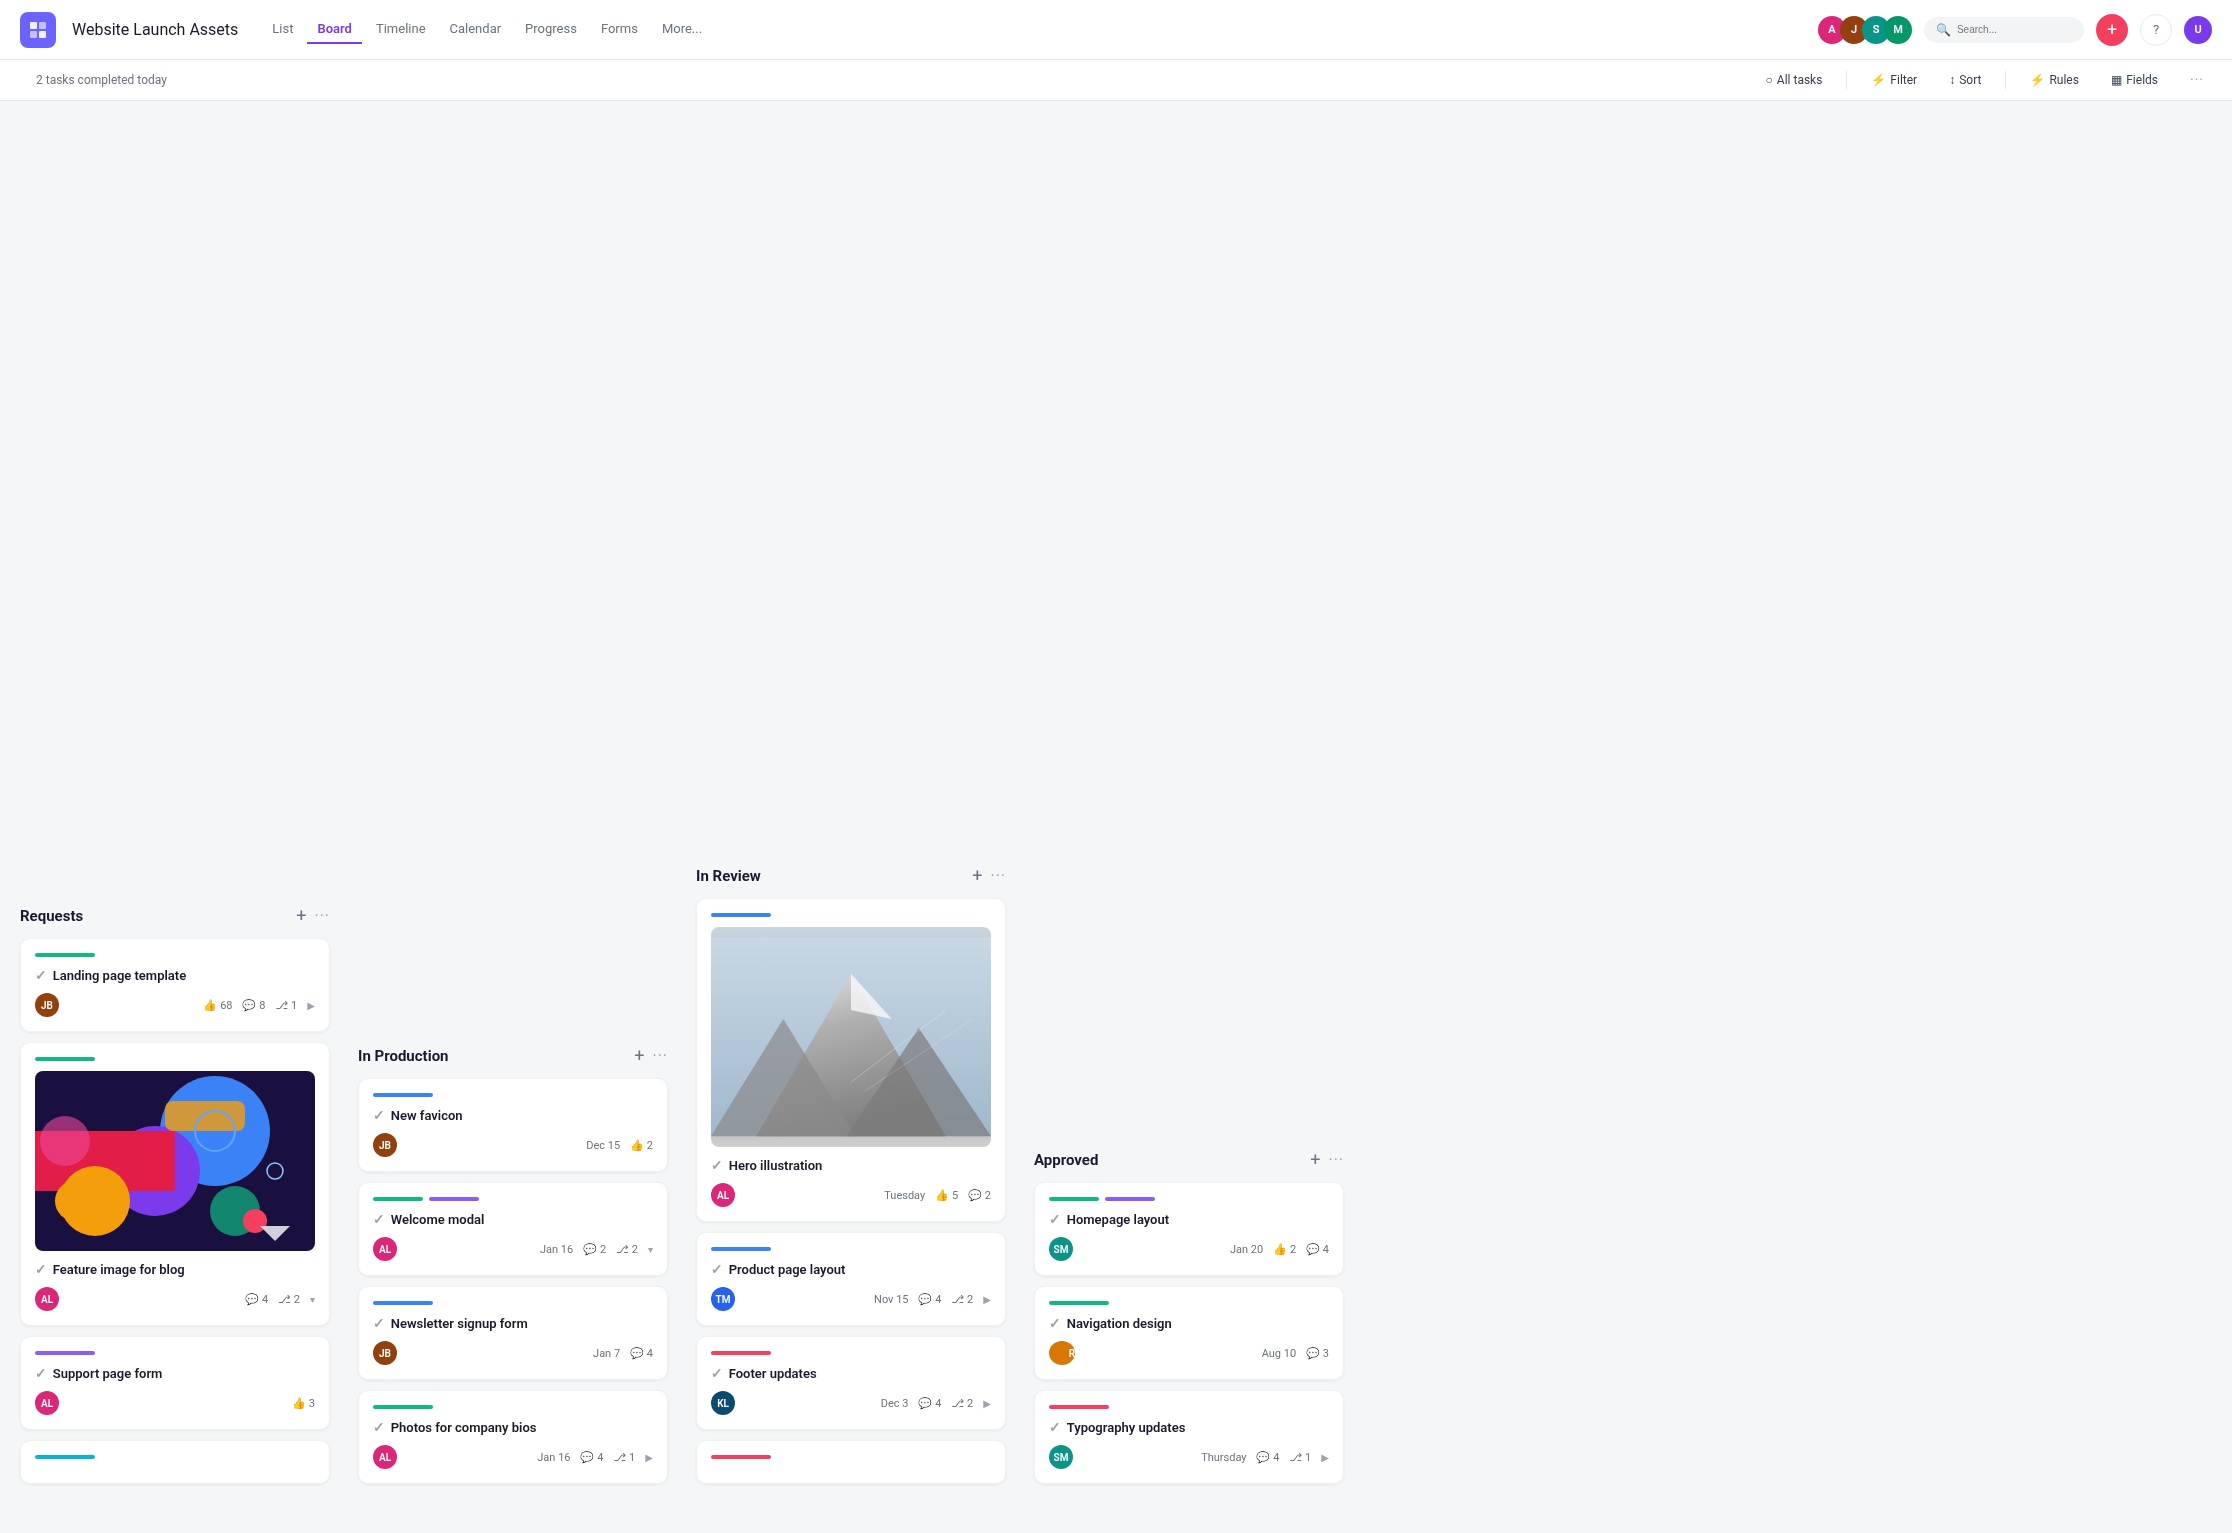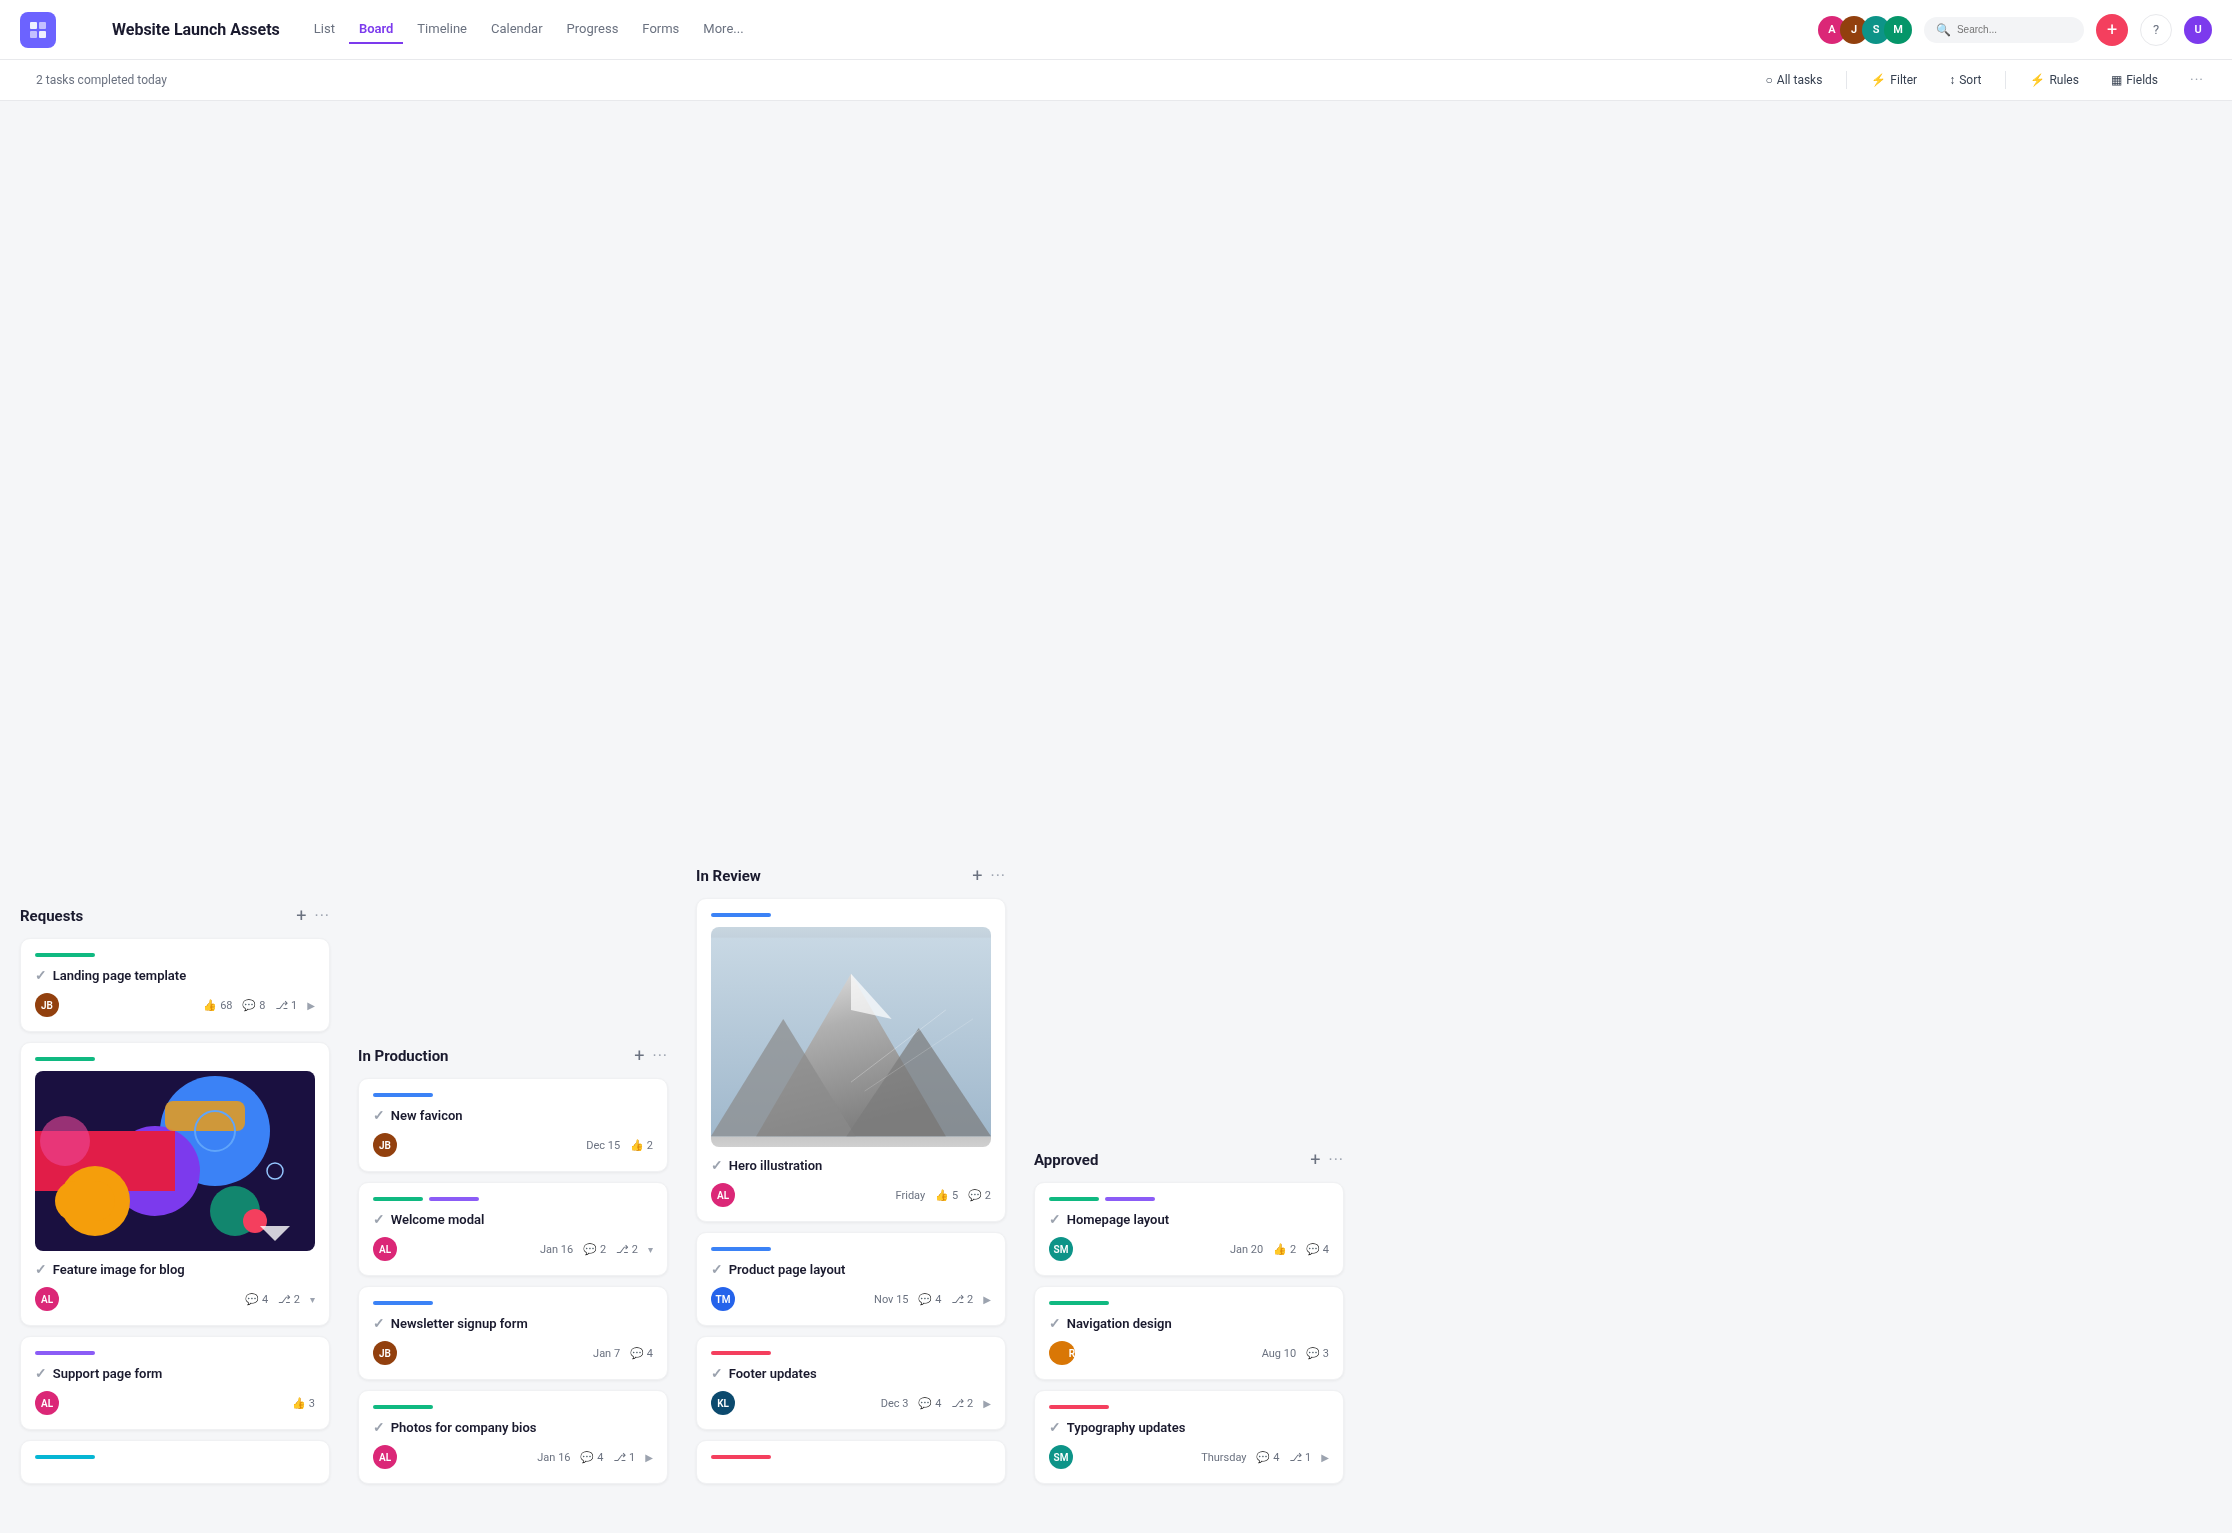--- a/index.html
+++ b/index.html
@@ -1,21 +1,21 @@
 <!DOCTYPE html>
 <html><head>
   <meta charset="utf-8">
   <style>
     * { box-sizing: border-box; margin: 0; padding: 0; }
     body { font-family: -apple-system, BlinkMacSystemFont, 'Segoe UI', Roboto, sans-serif; background: #f5f6f8; color: #1a1a2e; font-size: 13px; }
 
     
     .header { background: #fff; border-bottom: 1px solid #e8e9ec; padding: 0 20px; display: flex; align-items: center; height: 60px; gap: 16px; }
     .app-icon { width: 36px; height: 36px; background: #6c63ff; border-radius: 8px; display: flex; align-items: center; justify-content: center; color: #fff; font-size: 16px; flex-shrink: 0; }
-    .app-title { font-size: 16px; font-weight: 700; color: #1a1a2e; white-space: nowrap; margin-left: 40px; }
+    .app-title { font-size: 16px; font-weight: 400; color: #1a1a2e; white-space: nowrap; }
     .nav-tabs { display: flex; gap: 4px; margin-left: 8px; }
     .nav-tab { padding: 6px 10px; font-size: 13px; color: #6b7280; cursor: pointer; border-radius: 4px; white-space: nowrap; }
     .nav-tab.active { color: #7c3aed; font-weight: 600; border-bottom: 2px solid #7c3aed; border-radius: 0; }
     .header-right { margin-left: auto; display: flex; align-items: center; gap: 12px; }
     .avatars { display: flex; }
     .search-box { display: flex; align-items: center; background: #f3f4f6; border-radius: 20px; padding: 6px 12px; gap: 6px; width: 160px; }
     .search-icon { color: #9ca3af; font-size: 12px; }
     .search-input { border: none; background: transparent; outline: none; font-size: 10px; color: #1a1a2e; width: 100%; }
     .add-btn { width: 32px; height: 32px; background: #f43f5e; border-radius: 50%; display: flex; align-items: center; justify-content: center; color: #fff; font-size: 18px; cursor: pointer; }
     .help-btn { width: 32px; height: 32px; border: 1px solid #e8e9ec; border-radius: 50%; display: flex; align-items: center; justify-content: center; color: #6b7280; cursor: pointer; font-size: 13px; }
@@ -333,21 +333,21 @@
       <line x1="170" y1="170" x2="290" y2="90" stroke="white" stroke-width="1" opacity="0.2"></line>
     </svg>
   </div>
     <div class="card-title">
       <span class="card-check">✓</span>
       Hero illustration
     </div>
     <div class="card-footer">
       <div class="avatar-circle av-pink" style="background:#db2777">AL</div>
       <div class="card-meta">
-            <span class="card-date">Friday</span>
+            <span class="card-date">Tuesday</span>
             <span class="card-meta-item"><span>👍</span>5</span>
             <span class="card-meta-item"><span>💬</span>2</span>
           </div>
     </div>
   </div>
       <div class="card">
     <div class="card-tag-bar blue" style="background:#3b82f6"></div>
 
     <div class="card-title">
       <span class="card-check">✓</span>

